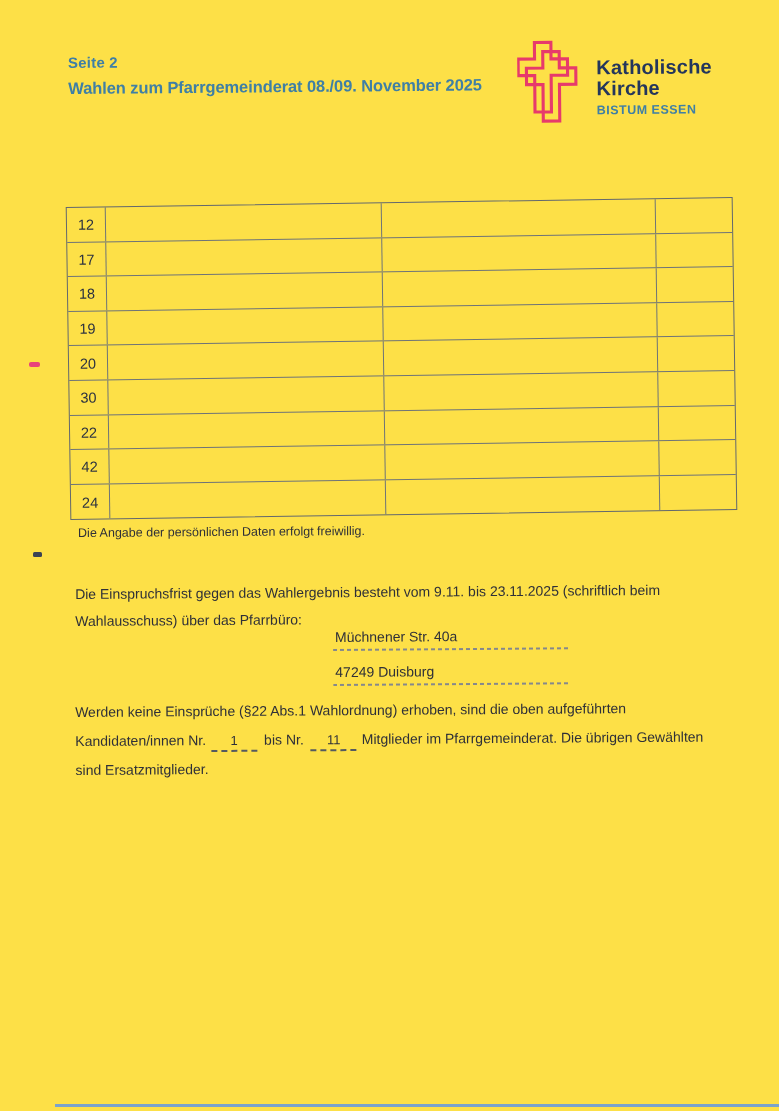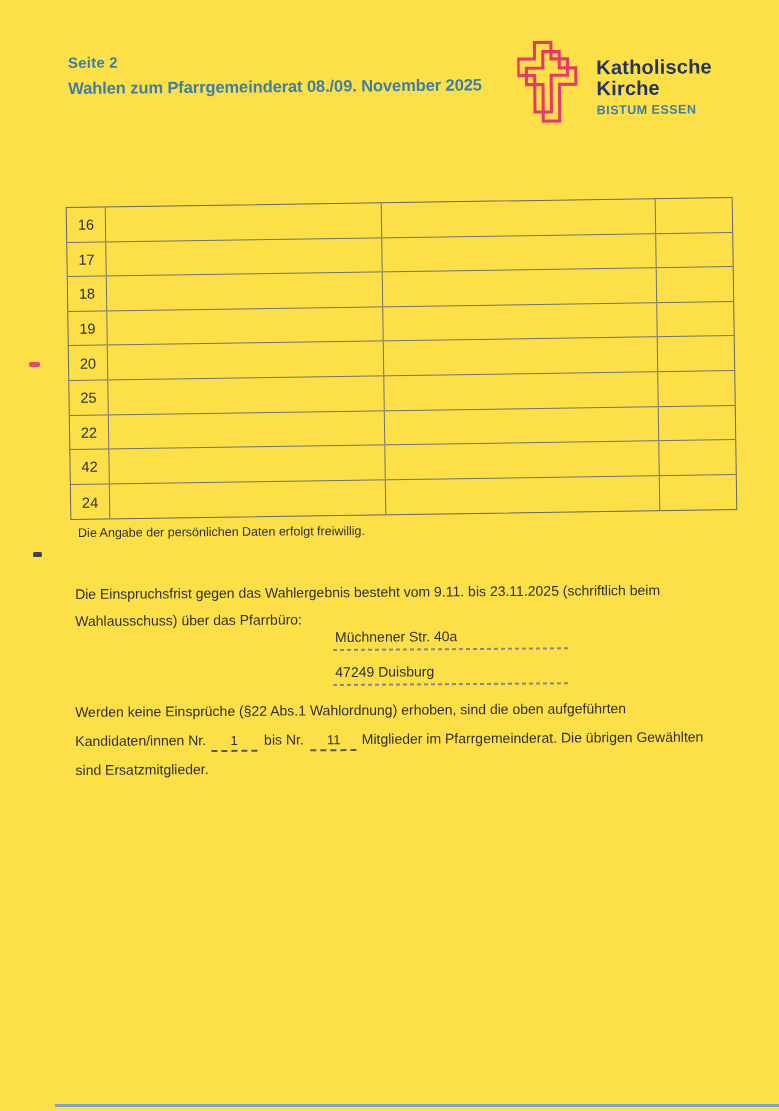--- a/index.html
+++ b/index.html
@@ -86,21 +86,21 @@
     </svg>
     <div class="logo-textwrap">
       <div class="logo-name">Katholische</div>
       <div class="logo-name">Kirche</div>
       <div class="logo-sub">BISTUM ESSEN</div>
     </div>
   </div>
 
   <div class="table-wrap">
       <div class="trow">
-        <div class="tcell num">16</div>
+        <div class="tcell num">12</div>
         <div class="tcell"></div>
         <div class="tcell"></div>
         <div class="tcell"></div>
       </div>
       <div class="trow">
         <div class="tcell num">17</div>
         <div class="tcell"></div>
         <div class="tcell"></div>
         <div class="tcell"></div>
       </div>
@@ -116,21 +116,21 @@
         <div class="tcell"></div>
         <div class="tcell"></div>
       </div>
       <div class="trow">
         <div class="tcell num">20</div>
         <div class="tcell"></div>
         <div class="tcell"></div>
         <div class="tcell"></div>
       </div>
       <div class="trow">
-        <div class="tcell num">25</div>
+        <div class="tcell num">30</div>
         <div class="tcell"></div>
         <div class="tcell"></div>
         <div class="tcell"></div>
       </div>
       <div class="trow">
         <div class="tcell num">22</div>
         <div class="tcell"></div>
         <div class="tcell"></div>
         <div class="tcell"></div>
       </div>

